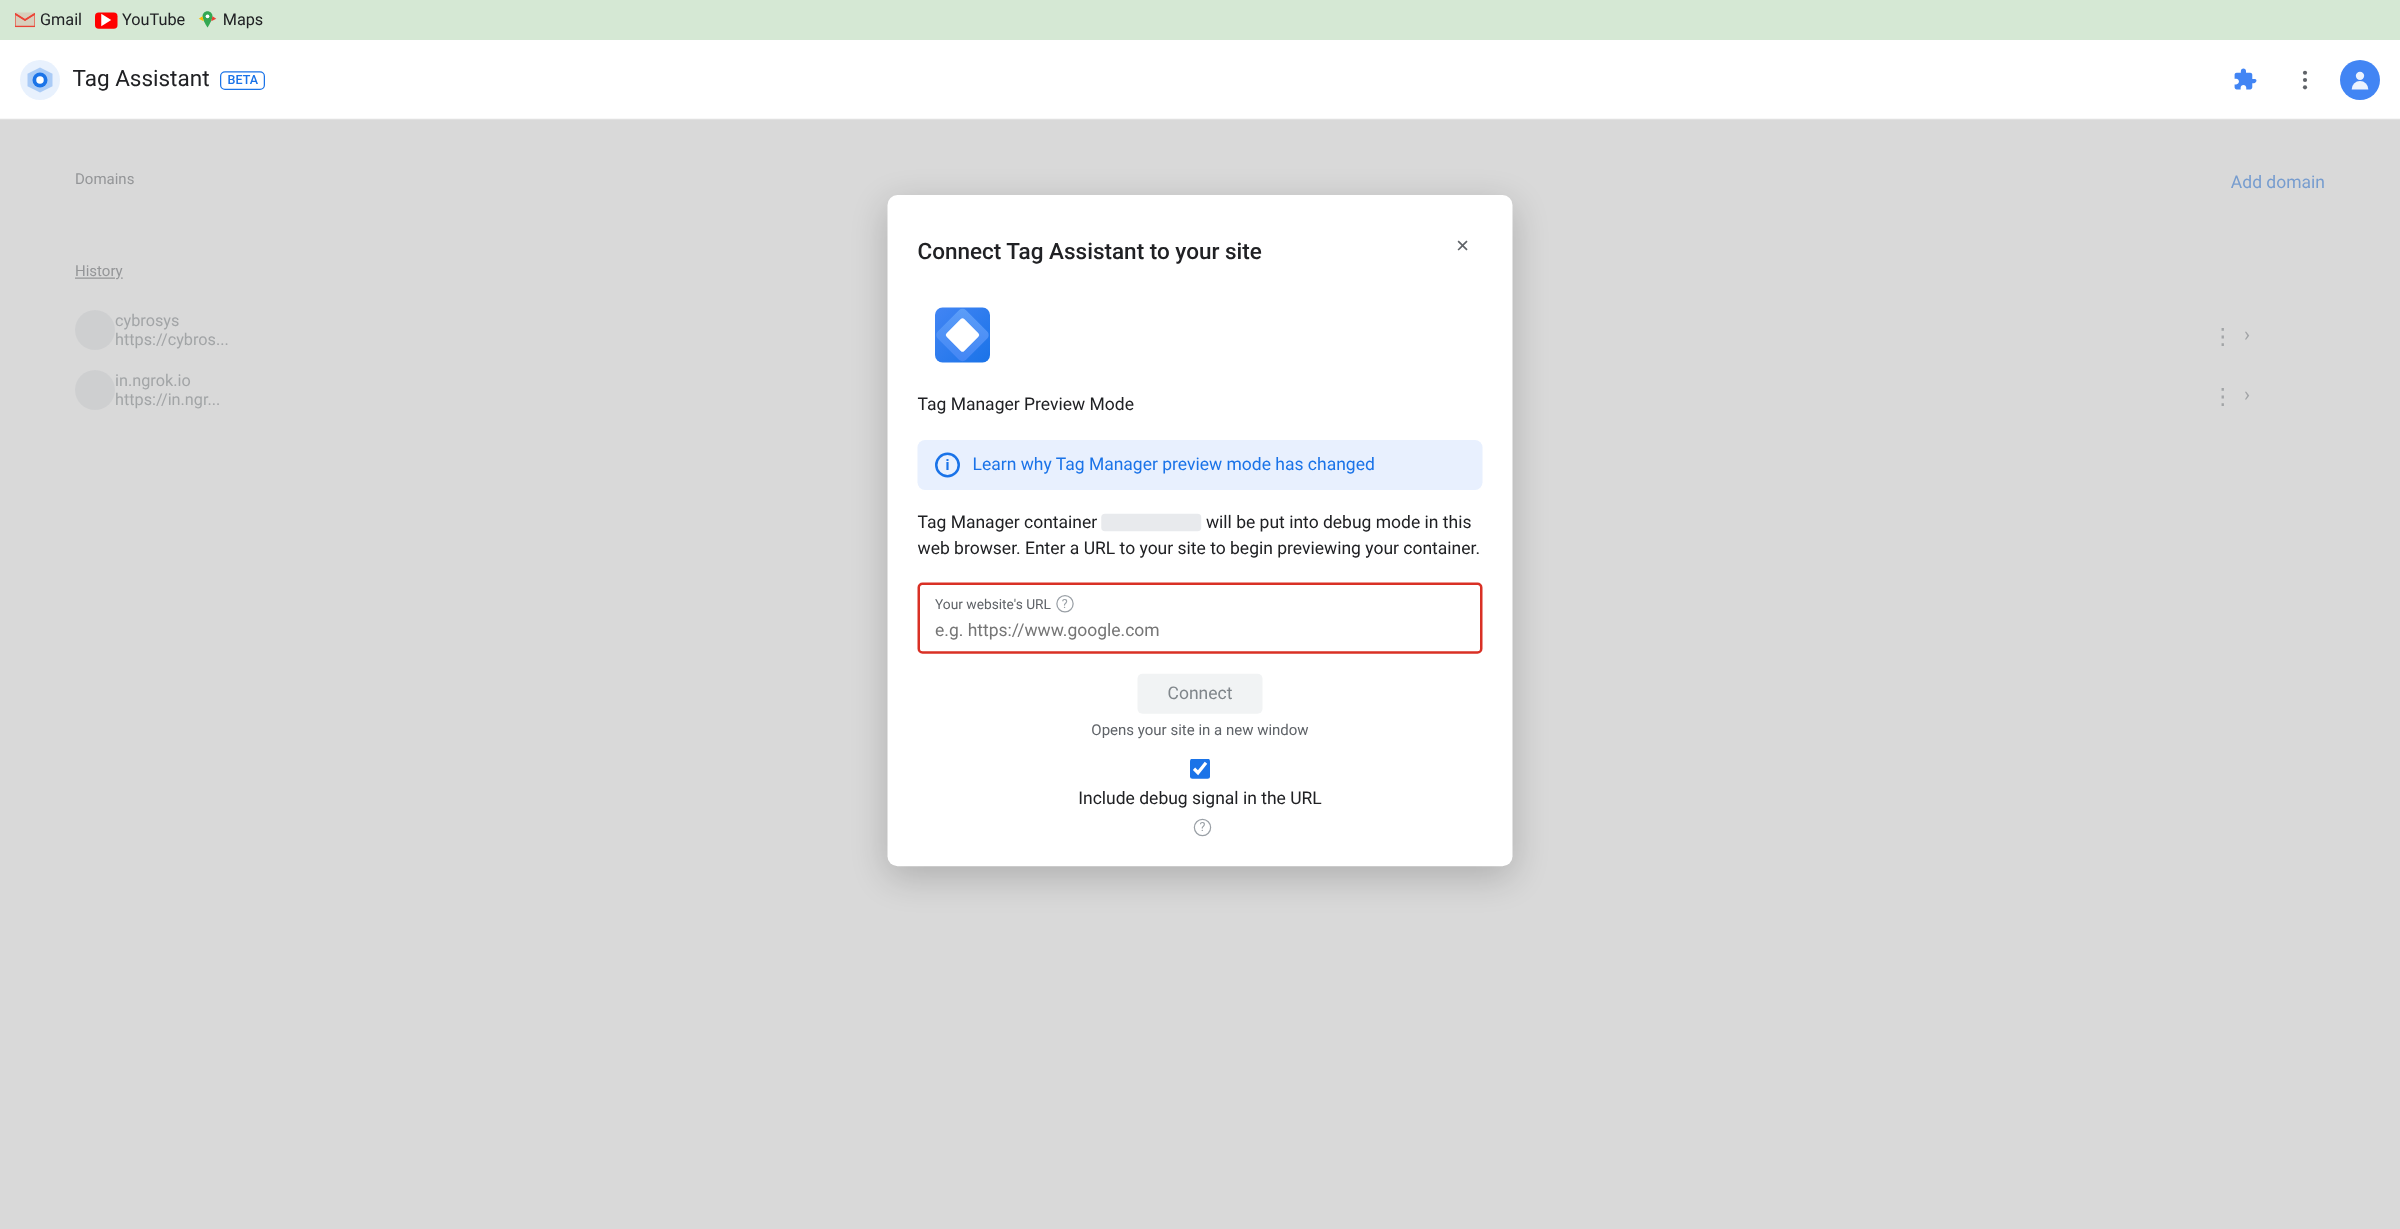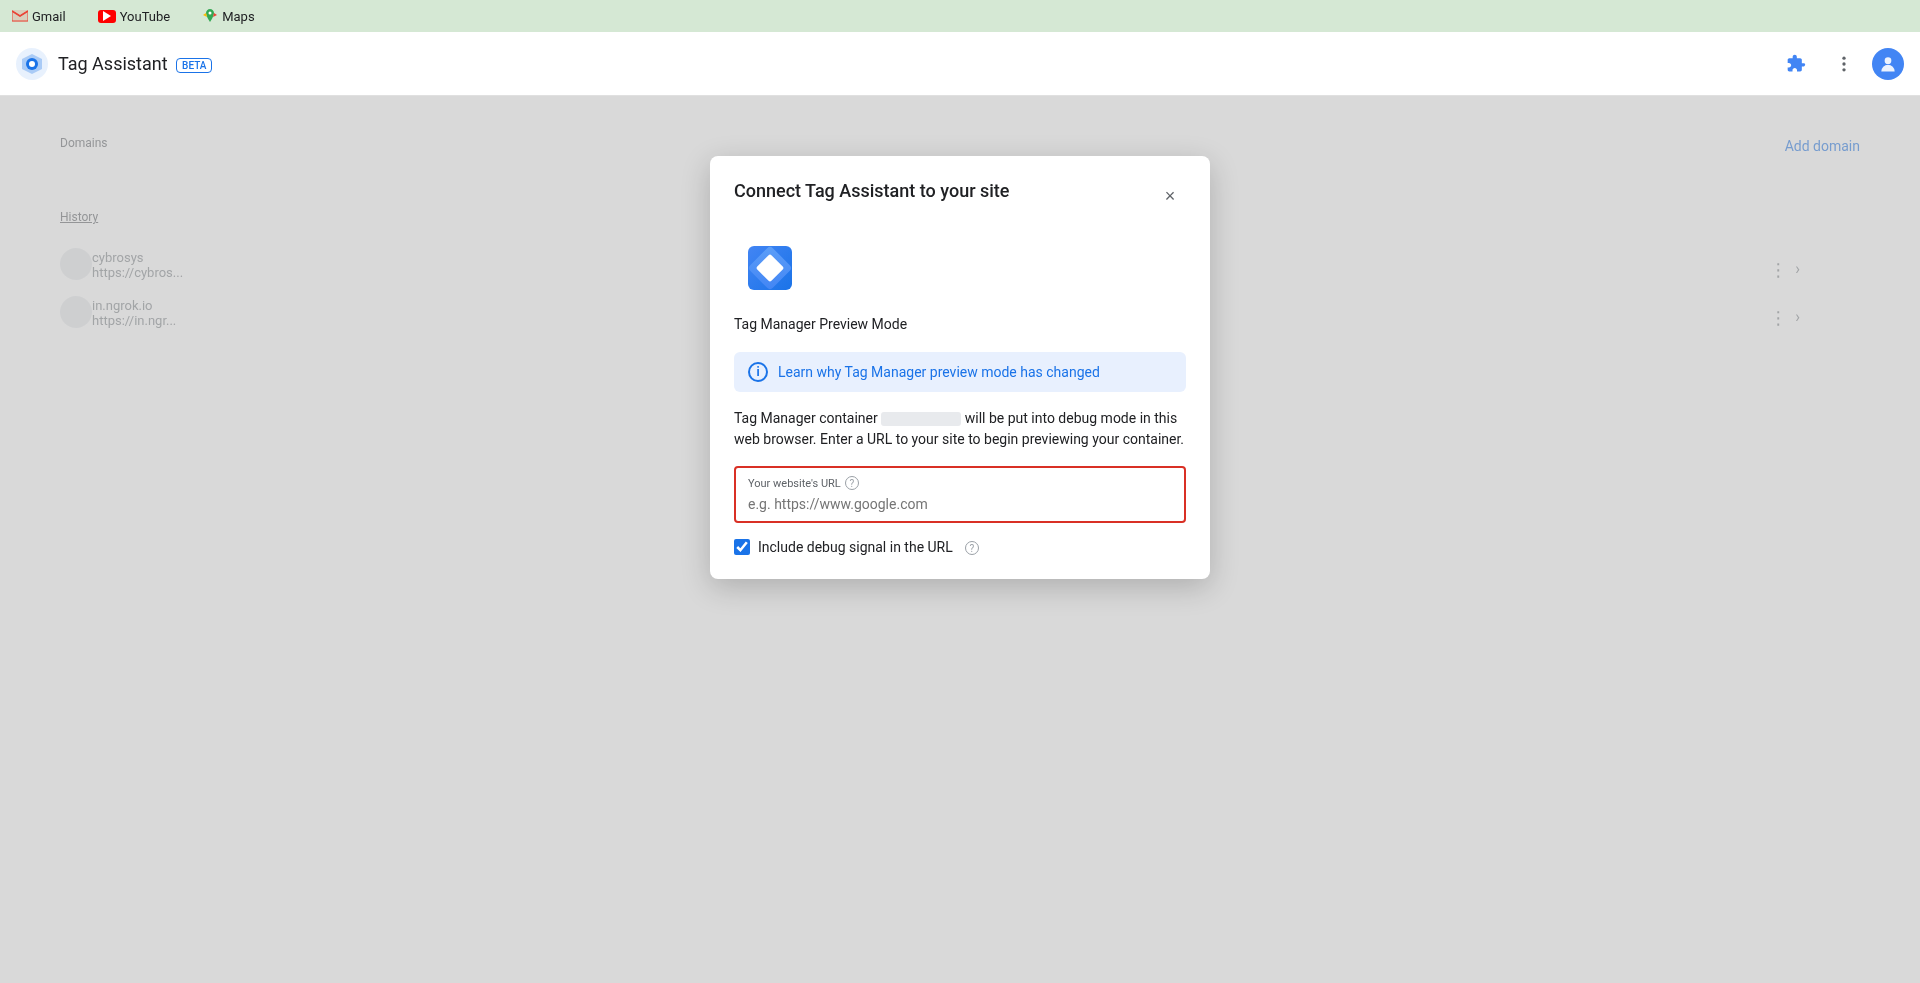--- a/index.html
+++ b/index.html
@@ -5,21 +5,21 @@
     * { margin: 0; padding: 0; box-sizing: border-box; }
     body { font-family: 'Google Sans', Roboto, Arial, sans-serif; background: #f8f9fa; overflow: hidden; }
 
     
     .browser-bar {
       background: #d5e8d4;
       height: 32px;
       display: flex;
       align-items: center;
       padding: 4px 12px;
-      gap: 32px;
+      gap: 10px;
       text-align: center;
     }
     .browser-bar-item {
       display: flex;
       align-items: center;
       gap: 4px;
       font-size: 13px;
       color: #202124;
       cursor: pointer;
     }
@@ -172,21 +172,21 @@
       background: white;
       border-radius: 8px;
       width: 500px;
       box-shadow: 0 8px 30px rgba(0,0,0,0.2);
       position: relative;
       padding: 24px;
     }
     .modal-header {
       display: flex;
       justify-content: space-between;
-      align-items: flex-start;
+      align-items: flex-end;
       margin-bottom: 20px;
     }
     .modal-title {
       font-size: 18px;
       color: #202124;
       font-weight: 500;
     }
     .modal-close {
       width: 32px;
       height: 32px;
@@ -320,22 +320,23 @@
       margin-bottom: 6px;
     }
     .open-new-window-text {
       font-size: 12px;
       color: #5f6368;
     }
 
     
     .checkbox-area {
       display: flex;
-      align-items: flex-end;
+      align-items: center;
       gap: 8px;
+      flex-direction: column;
     }
     .debug-checkbox {
       width: 16px;
       height: 16px;
       accent-color: #1a73e8;
       cursor: pointer;
     }
     .checkbox-label {
       font-size: 14px;
       color: #202124;
@@ -490,20 +491,24 @@
       </p>
 
       <div class="input-group">
         <div class="input-label">
           <span>Your website's URL</span>
           <span class="input-help-icon">?</span>
         </div>
         <input type="text" class="url-input" placeholder="e.g. https://www.google.com" style="">
       </div>
 
+      <div class="connect-btn-area">
+        <button class="connect-btn">Connect</button>
+        <span class="open-new-window-text">Opens your site in a new window</span>
+      </div>
 
       <div class="checkbox-area">
         <input type="checkbox" class="debug-checkbox" id="debug-signal" checked="" style="">
         <label for="debug-signal" class="checkbox-label">Include debug signal in the URL</label>
         <span class="checkbox-help-icon">?</span>
       </div>
     </div>
   </div>
 </div>
 

